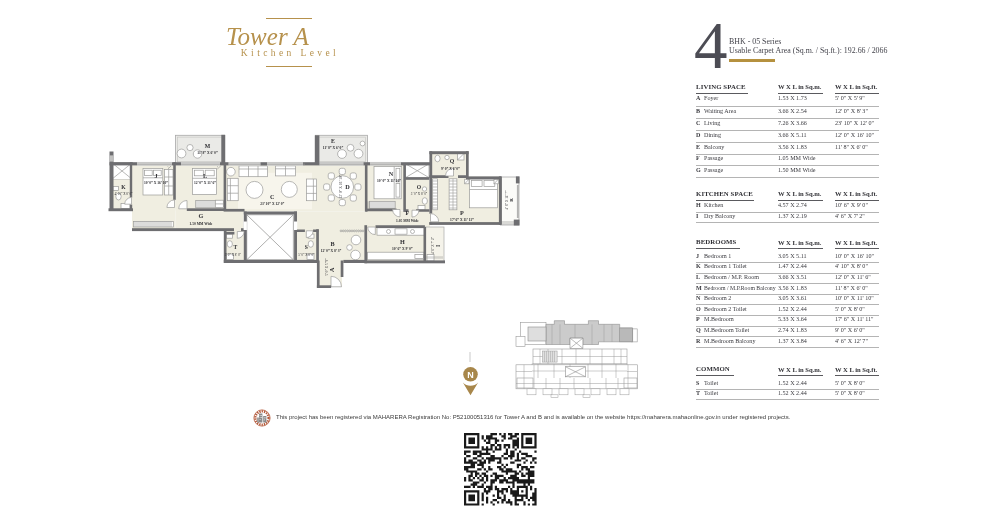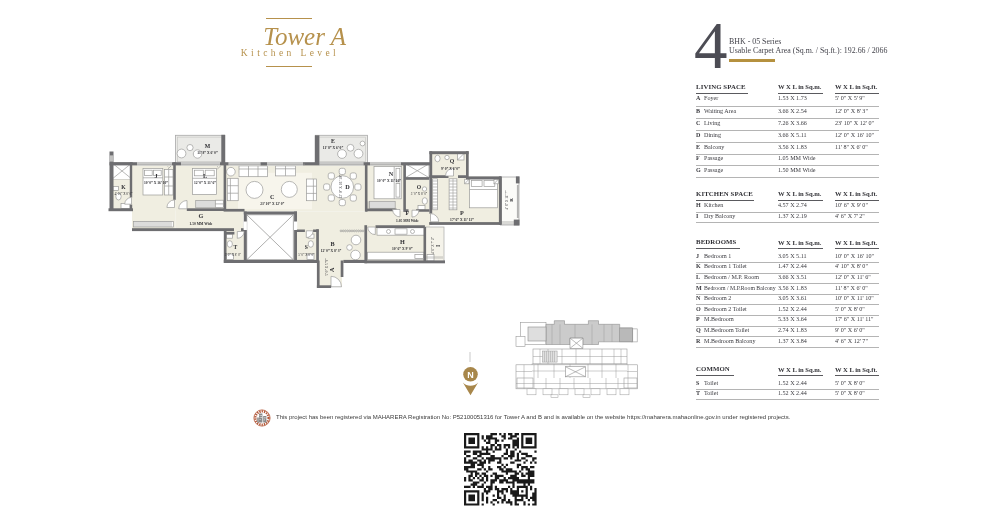--- a/index.html
+++ b/index.html
@@ -13,21 +13,21 @@
 .sep{position:absolute;left:696px;width:183px;border-top:0.8px solid #b4b4b4;height:0;}
 .sh{position:absolute;left:696px;font-size:6.8px;font-weight:bold;letter-spacing:0.1px;color:#313136;white-space:nowrap;}
 .ch{position:absolute;font-size:6.6px;font-weight:bold;color:#313136;white-space:nowrap;}
 .hu{position:absolute;border-top:0.9px solid #5a5a5e;height:0;}
 </style>
 </head>
 <body>
 
 <div class="abs" style="left:266px;top:18px;width:46px;border-top:1.2px solid #b6914c;"></div>
 
-<div class="abs" style="left:226px;top:22.9px;width:120px;text-align:right;font-style:italic;font-size:25px;color:#b6914c;">Tower A</div>
+<div class="abs" style="left:226px;top:22.9px;width:120px;text-align:left;font-style:italic;font-size:25px;color:#b6914c;">Tower A</div>
 
 <div class="abs" style="left:230px;top:47.5px;width:120px;text-align:center;font-size:9.5px;letter-spacing:3.4px;color:#b6914c;">Kitchen Level</div>
 
 <div class="abs" style="left:266px;top:66px;width:46px;border-top:1.2px solid #b6914c;"></div>
 
 <div class="abs" style="left:694px;top:12px;font-size:67px;line-height:67px;color:#4c4c54;">4</div>
 
 <div class="abs" style="left:729px;top:37.2px;font-size:7.9px;color:#44444c;">BHK - 05 Series</div>
 
 <div class="abs" style="left:729px;top:46px;font-size:7.9px;color:#44444c;">Usable Carpet Area (Sq.m. / Sq.ft.): 192.66 / 2066</div>

